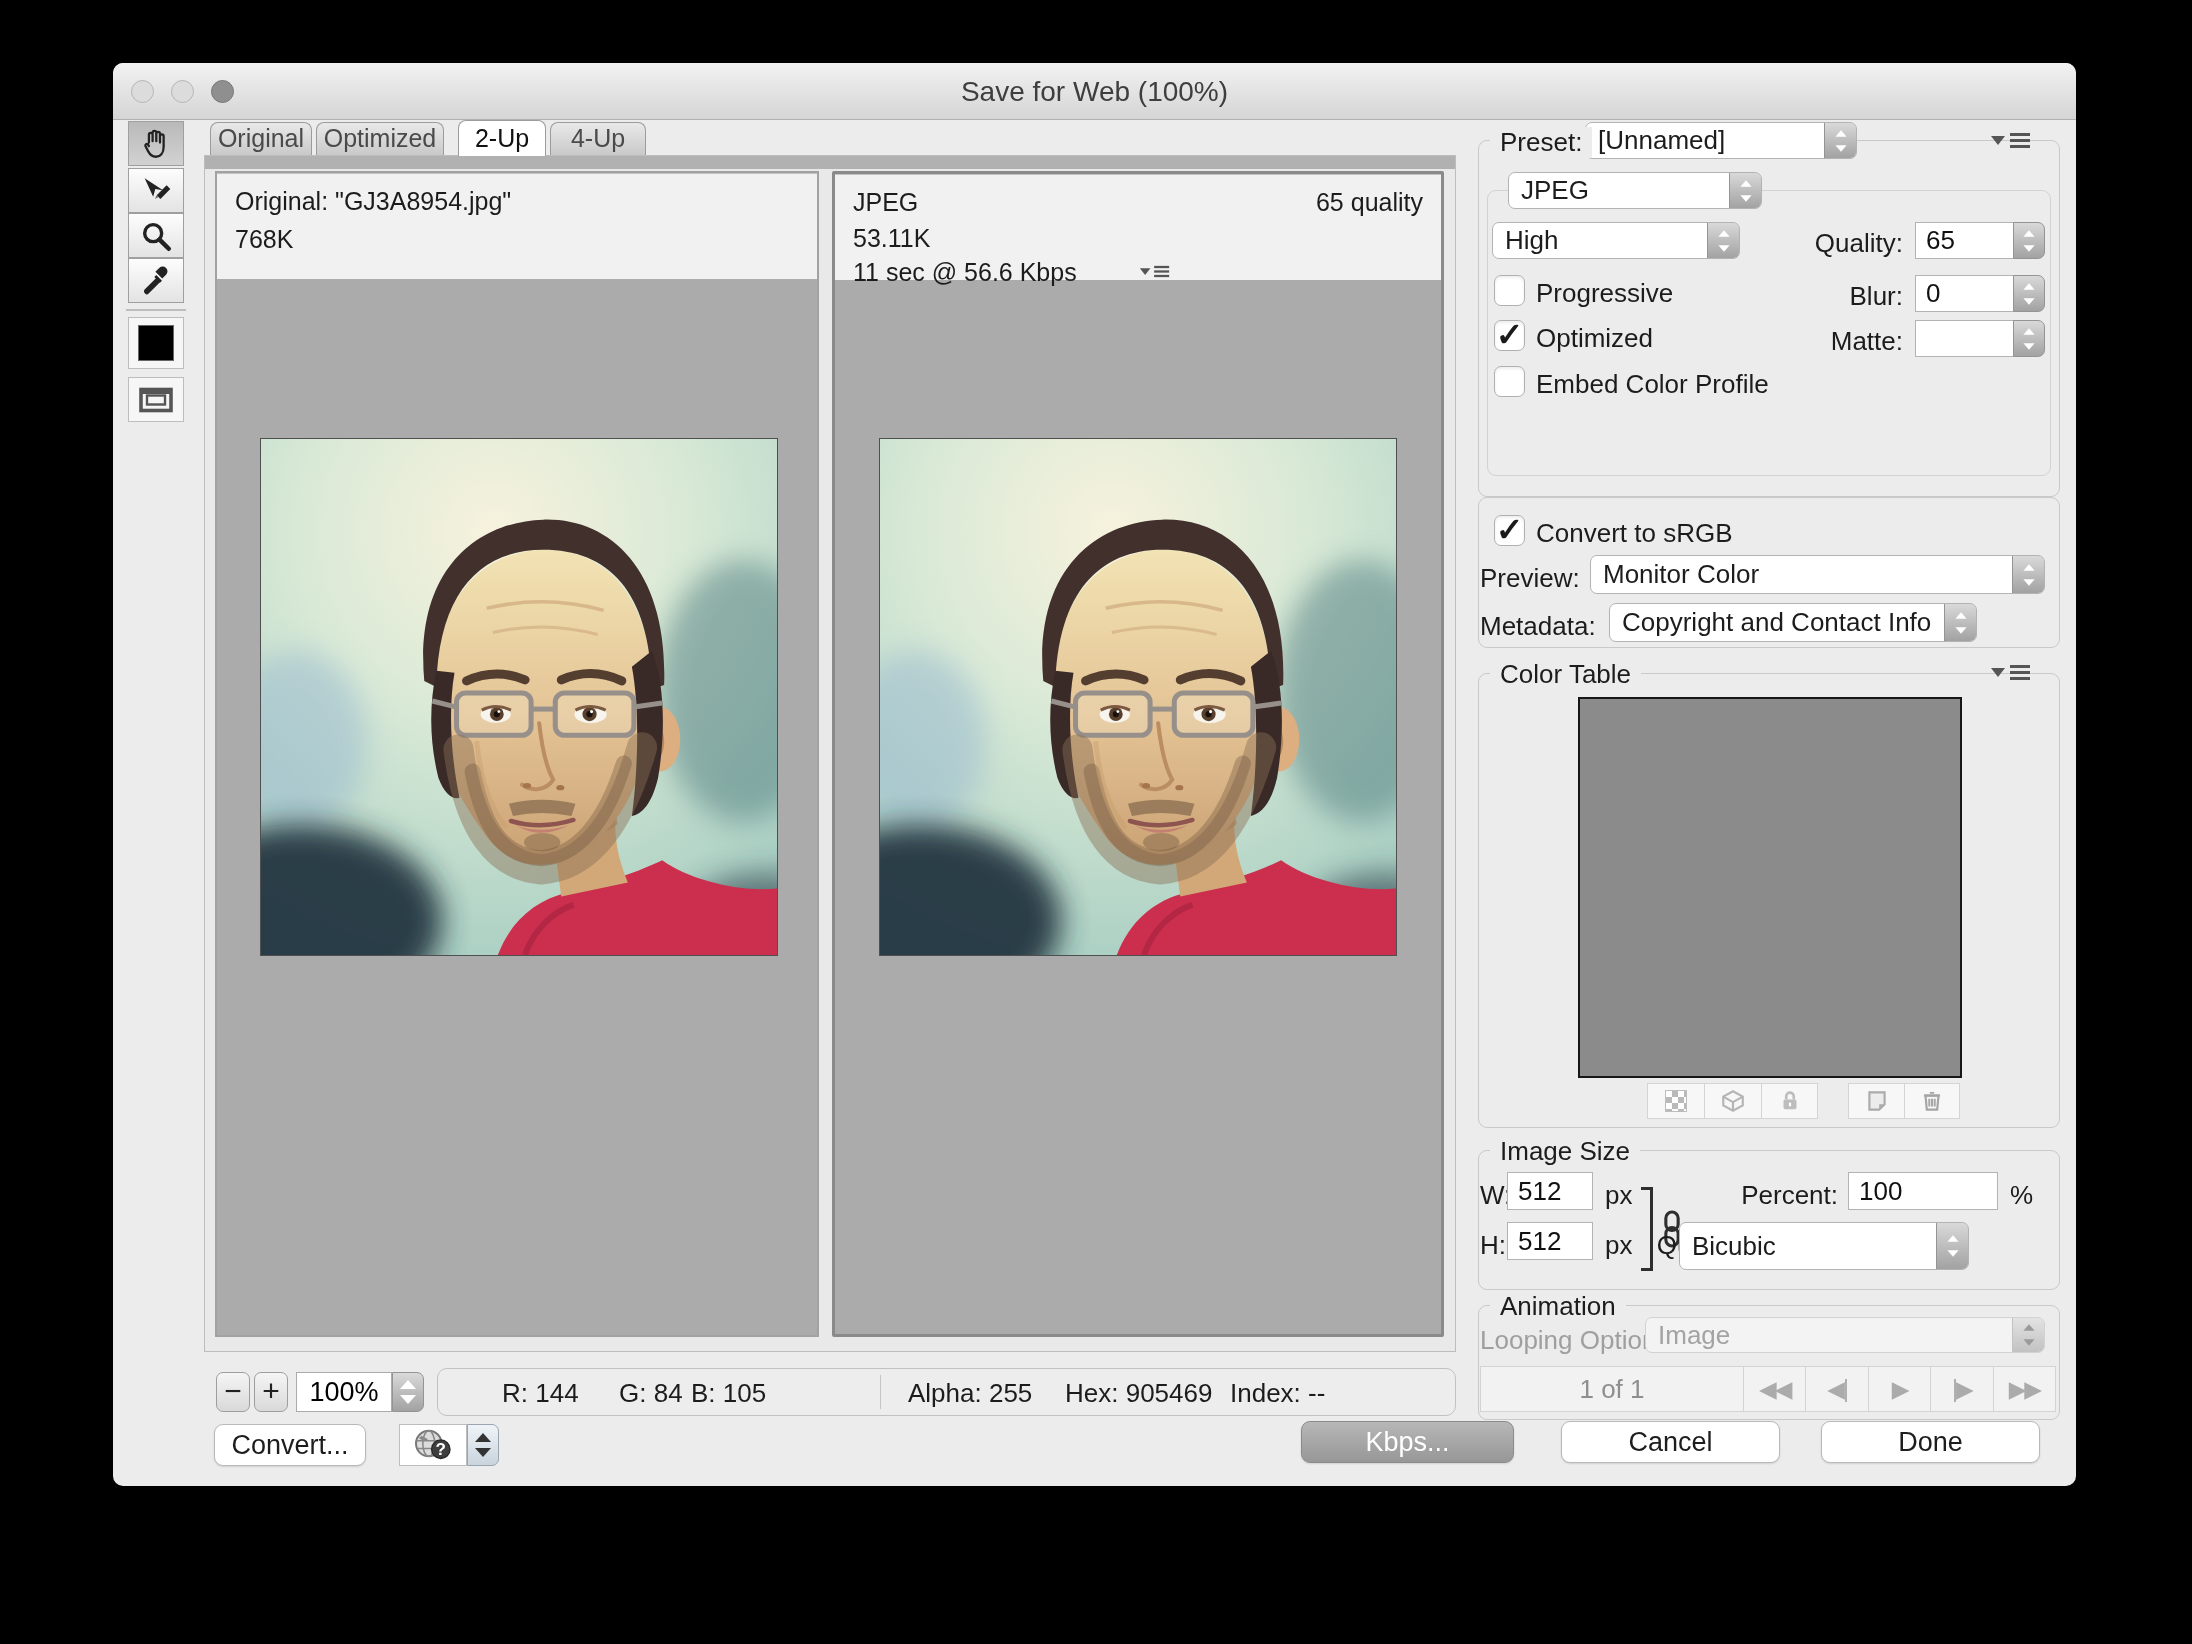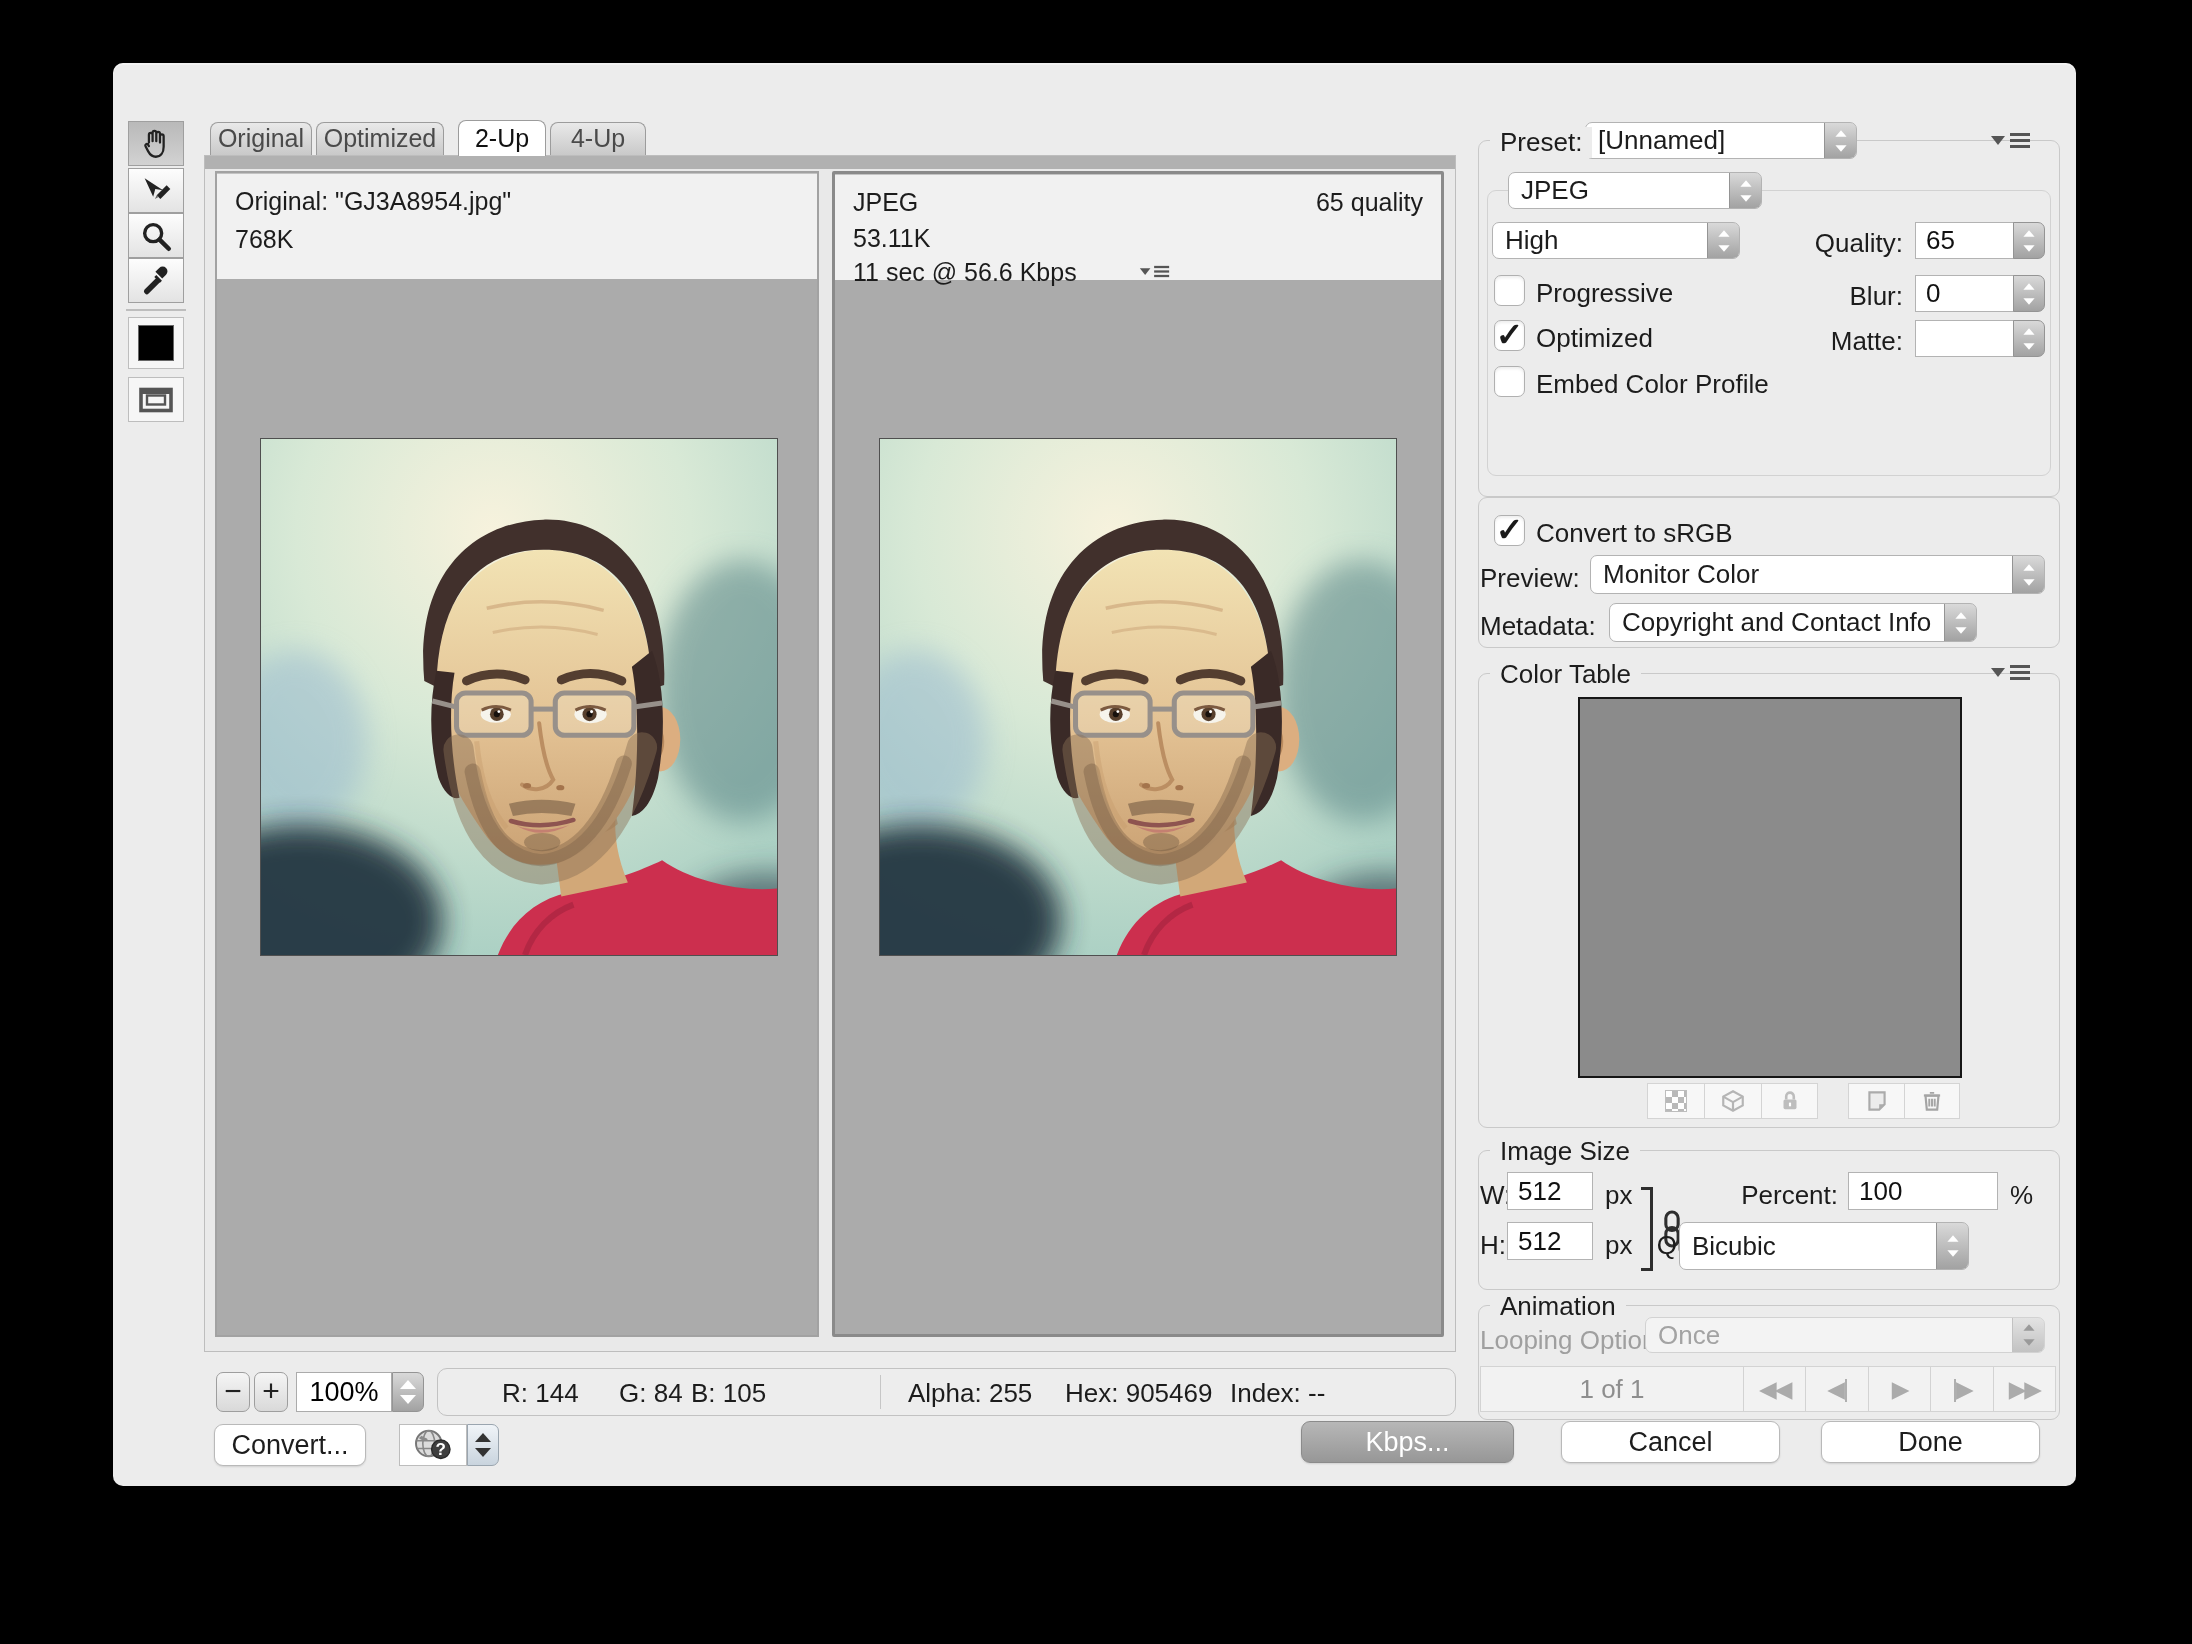--- a/index.html
+++ b/index.html
@@ -75,20 +75,26 @@
   .navbtn{flex:1;border-left:1px solid #d3d3d3;text-align:center;font-size:23px;color:#ababab;line-height:44px;letter-spacing:-2px}
   .framecell{width:262px;text-align:center;font-size:26px;color:#8e8e8e;line-height:44px}
   .framebox{display:flex;background:#f2f2f2;border:1px solid #d3d3d3}
   .bracket{position:absolute;border:3px solid #2e2e2e;border-left:none;width:12px}
 </style>
 </head>
 <body>
 
 <div class="abs win">
 
+  <div class="abs titlebar">
+    <div class="abs light l1"></div>
+    <div class="abs light l2"></div>
+    <div class="abs light l3"></div>
+    <div class="title">Save for Web (100%)</div>
+  </div>
 
   <div class="abs tool sel" style="top:58px">
     <svg width="34" height="34" viewBox="0 0 24 24">
       <path d="M7 11 V5.5 a1.3 1.3 0 0 1 2.6 0 V10 M9.6 10 V4 a1.3 1.3 0 0 1 2.6 0 v6 M12.2 10 V4.8 a1.3 1.3 0 0 1 2.6 0 V11 M14.8 11 V6.5 a1.3 1.3 0 0 1 2.6 0 V14 c0 4-2 7-5.5 7 c-2.8 0-4-1.2-5.4-3.8 L4.6 13.6 c-.6-1.1.8-2.2 1.7-1.3 L7 13.5" fill="none" stroke="#222" stroke-width="1.6" stroke-linecap="round" stroke-linejoin="round"></path>
       </svg>
   </div>
   <div class="abs tool" style="top:105px">
     <svg width="34" height="34" viewBox="0 0 24 24">
       <polygon points="4,3 10,16 11.5,10.5 17,11.5" fill="#222"></polygon>
       <path d="M12.5 15 L19.5 8 l2.6 2.6 -7 7 z" fill="#222"></path>
@@ -435,21 +441,21 @@
     <div class="stp">
         <div class="tu" style="transform:scale(.7)"></div>
         <div class="td" style="transform:scale(.7)"></div>
       </div>
   </div>
 
   <div class="abs gbox" style="left:1365px;top:1242px;width:582px;height:115px"></div>
   <div class="glabel" style="left:1377px;top:1228px">Animation</div>
   <div class="lbl dim" style="left:1367px;top:1262px">Looping Options:</div>
   <div class="dd dis" style="left:1532px;top:1254px;width:400px;height:36px">
-    <span>Once</span>
+    <span>Image</span>
     <div class="stp">
         <div class="tu" style="transform:scale(.7);border-bottom-color:#9a9a9a"></div>
         <div class="td" style="transform:scale(.7);border-top-color:#9a9a9a"></div>
       </div>
   </div>
   <div class="abs framebox" style="left:1367px;top:1303px;width:576px;height:46px">
     <div class="framecell">1 of 1</div>
     <div class="navbtn"><span>◀◀</span></div>
     <div class="navbtn"><span>◀|</span></div>
     <div class="navbtn"><span>▶</span></div>

